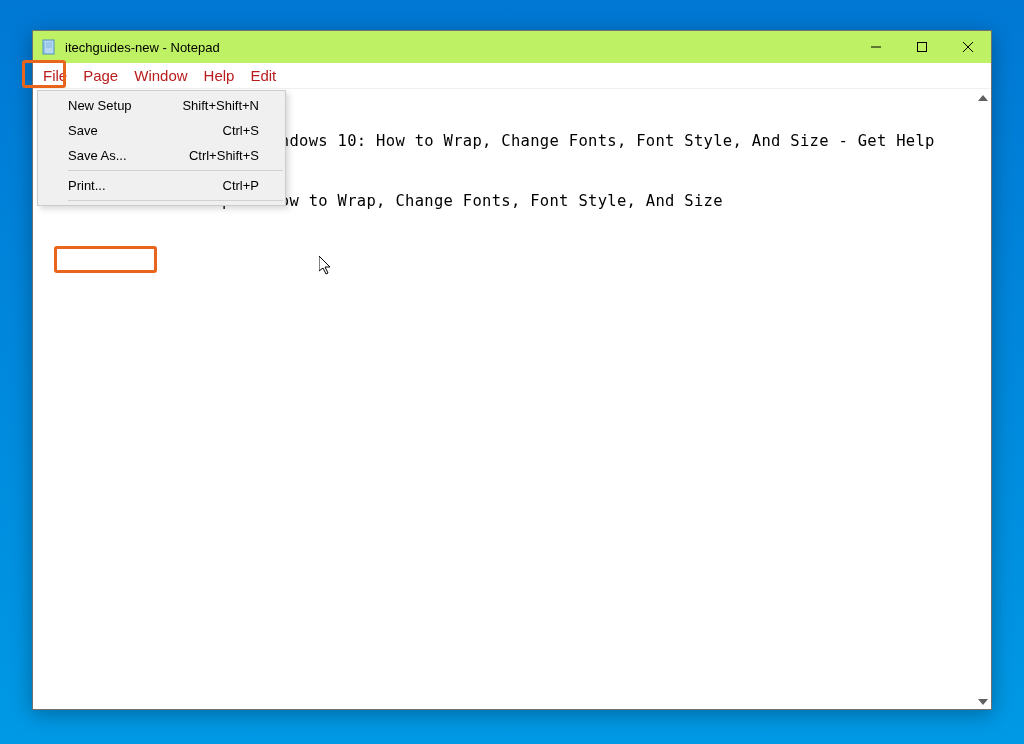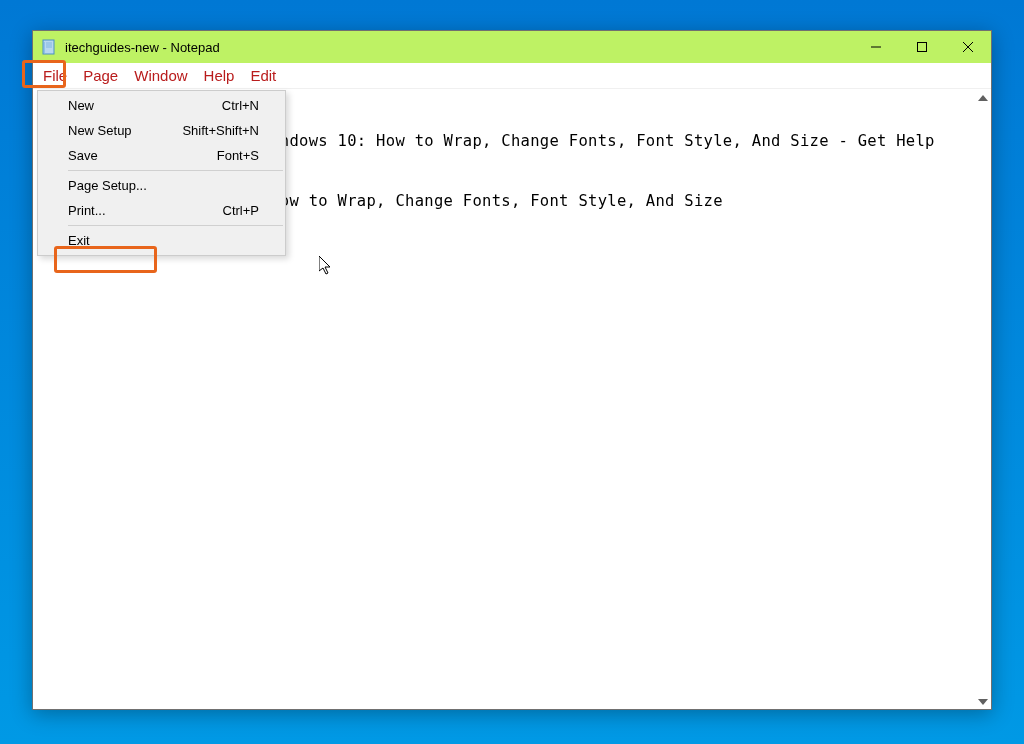--- a/index.html
+++ b/index.html
@@ -208,45 +208,37 @@
     </span>
     <span class="scroll-arrow">
       <svg width="10" height="6" viewBox="0 0 10 6">
           <path d="M0 0 L5 6 L10 0 Z" fill="#606060"></path>
         </svg>
     </span>
   </div>
 
   <div class="dropdown">
     <div class="dropdown-item">
-      <span>New</span>
-      <span>Ctrl+N</span>
-    </div>
-    <div class="dropdown-item">
       <span>New Setup</span>
       <span>Shift+Shift+N</span>
     </div>
     <div class="dropdown-item">
       <span>Save</span>
-      <span>Font+S</span>
+      <span>Ctrl+S</span>
+    </div>
+    <div class="dropdown-item">
+      <span>Save As...</span>
+      <span>Ctrl+Shift+S</span>
     </div>
     <div class="dropdown-separator"></div>
-    <div class="dropdown-item">
-      <span>Page Setup...</span>
-      <span></span>
-    </div>
     <div class="dropdown-item">
       <span>Print...</span>
       <span>Ctrl+P</span>
     </div>
     <div class="dropdown-separator"></div>
-    <div class="dropdown-item">
-      <span>Exit</span>
-      <span></span>
-    </div>
   </div>
 
   <div class="highlight-border print-highlight"></div>
 
   <div class="cursor-arrow">
     <svg width="14" height="20" viewBox="0 0 14 20">
       <path d="M0 0 L0 15 L4 12 L7 18 L9 17 L6 11 L11 11 Z" fill="#ffffff" stroke="#000000" stroke-width="1"></path>
     </svg>
   </div>
 </div>

